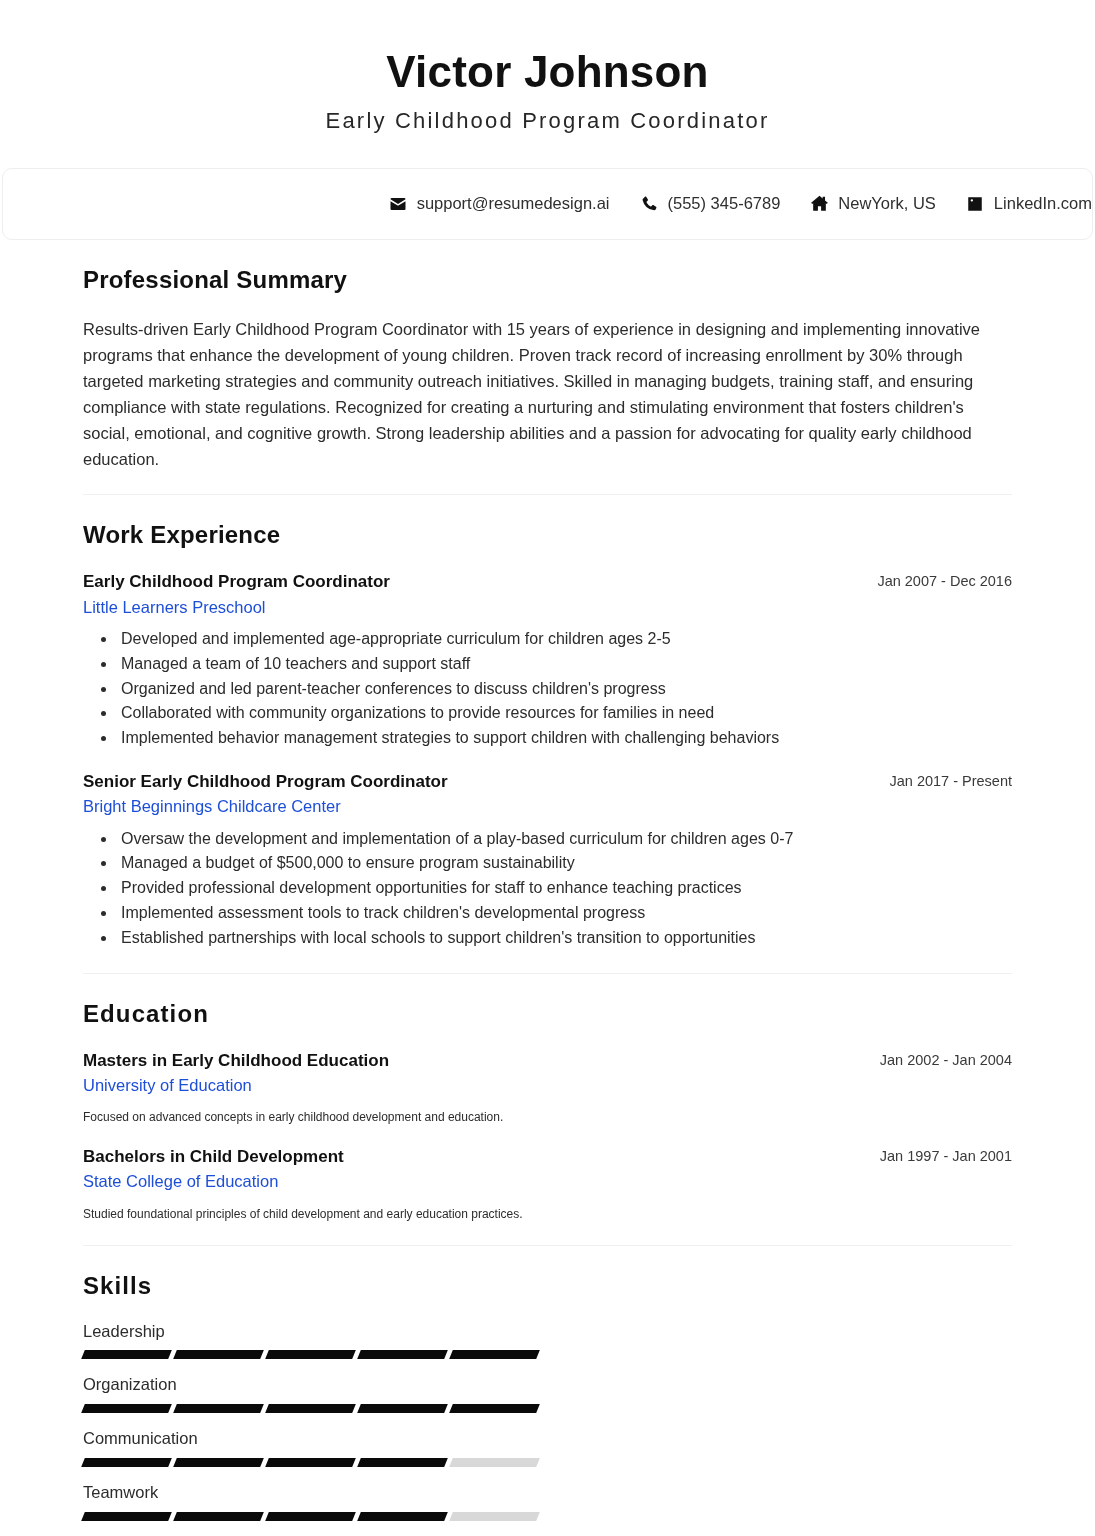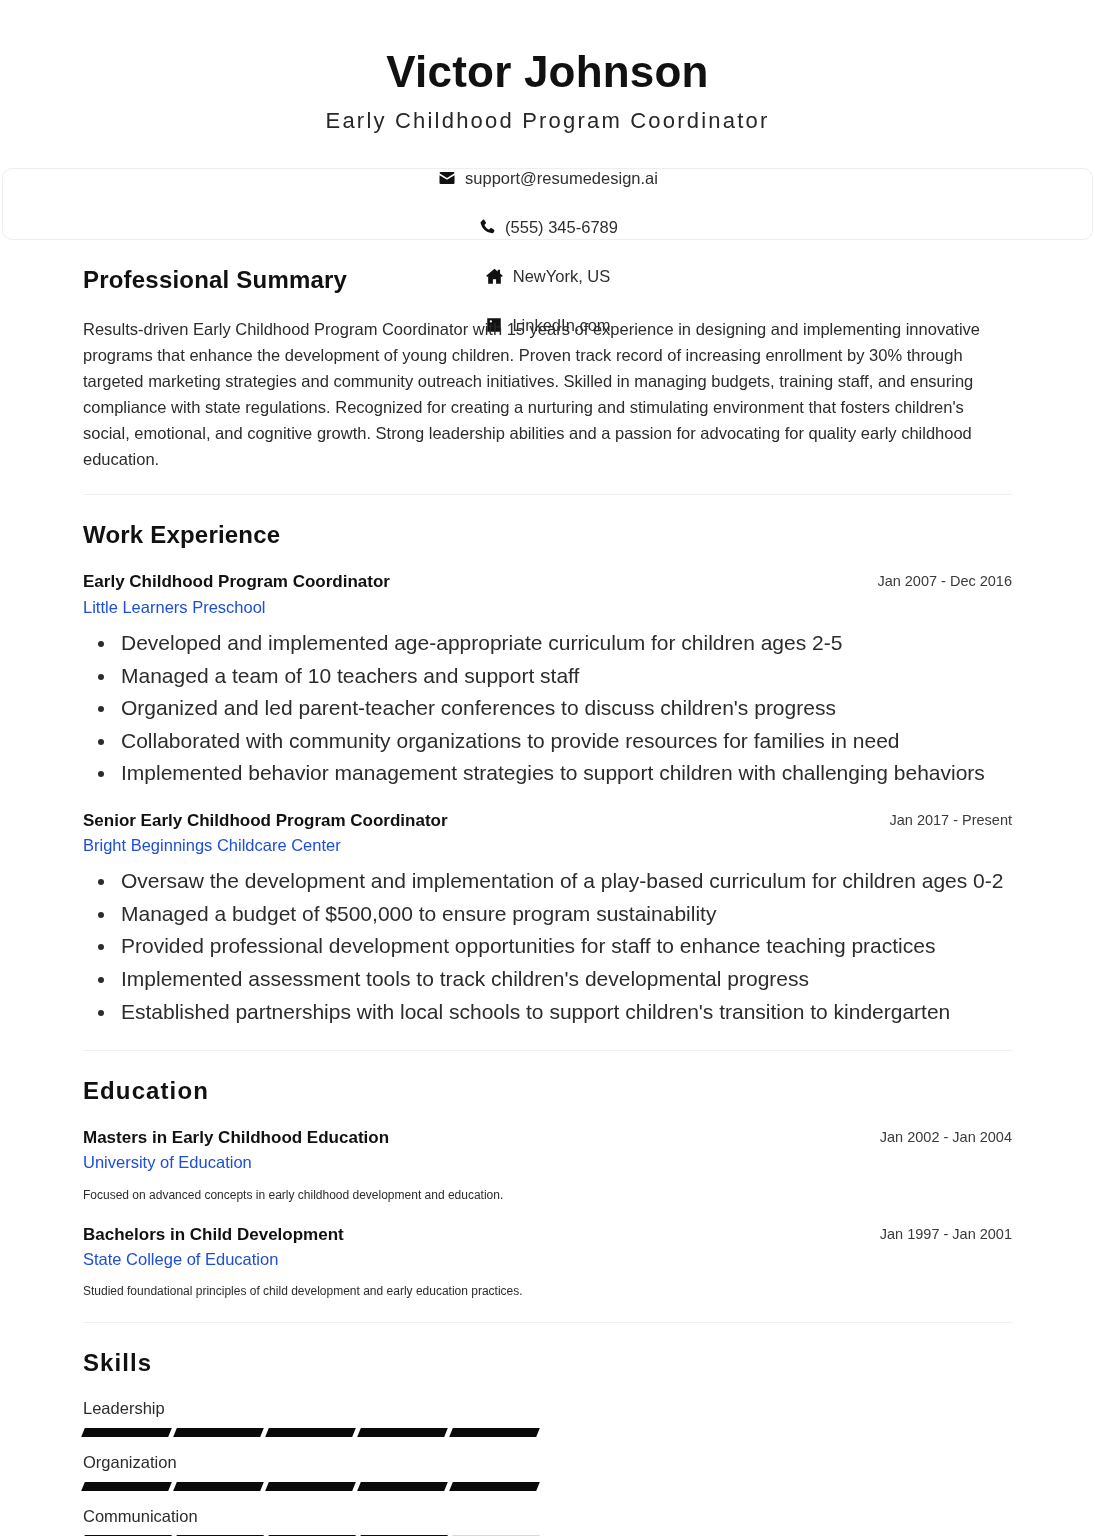--- a/index.html
+++ b/index.html
@@ -42,24 +42,23 @@
   }
 
   
   .contact-bar {
     margin: 16px 2px 0 2px;
     border: 1px solid #eeeeee;
     border-radius: 10px;
     height: 72px;
     display: flex;
     align-items: center;
-    justify-content: flex-start;
+    justify-content: flex-end;
     gap: 30px;
     background: #ffffff;
-    flex-direction: column;
   }
   .contact-item {
     display: flex;
     align-items: center;
     gap: 9px;
     font-size: 16.5px;
     color: #2f2f2f;
     white-space: nowrap;
   }
   .contact-item .ci-icon {
@@ -130,21 +129,21 @@
     margin-top: 13px;
     line-height: 1.4;
   }
 
   .bullets {
     margin: 9px 0 0 0;
     padding-left: 34px;
     list-style: disc;
   }
   .bullets li {
-    font-size: 21px;
+    font-size: 16px;
     color: #2c2c2c;
     line-height: 1.55;
     padding-left: 4px;
   }
 
   
   .skills-grid {
     display: grid;
     grid-template-columns: 1fr;
     column-gap: 42px;
@@ -248,25 +247,25 @@
         </ul>
       </div>
 
       <div class="entry">
         <div class="entry-head">
           <div class="entry-role">Senior Early Childhood Program Coordinator</div>
           <div class="entry-date">Jan 2017 - Present</div>
         </div>
         <div class="entry-org">Bright Beginnings Childcare Center</div>
         <ul class="bullets">
-          <li>Oversaw the development and implementation of a play-based curriculum for children ages 0-2</li>
+          <li>Oversaw the development and implementation of a play-based curriculum for children ages 0-7</li>
           <li>Managed a budget of $500,000 to ensure program sustainability</li>
           <li>Provided professional development opportunities for staff to enhance teaching practices</li>
           <li>Implemented assessment tools to track children's developmental progress</li>
-          <li>Established partnerships with local schools to support children's transition to kindergarten</li>
+          <li>Established partnerships with local schools to support children's transition to opportunities</li>
         </ul>
       </div>
     </div>
 
     <div class="section">
       <div class="section-title wide">Education</div>
 
       <div class="entry">
         <div class="entry-head">
           <div class="entry-role">Masters in Early Childhood Education</div>

